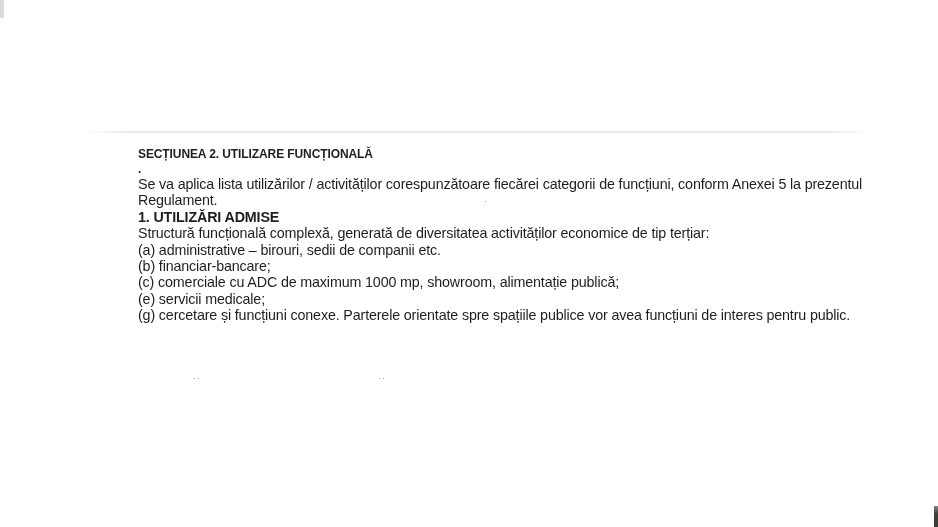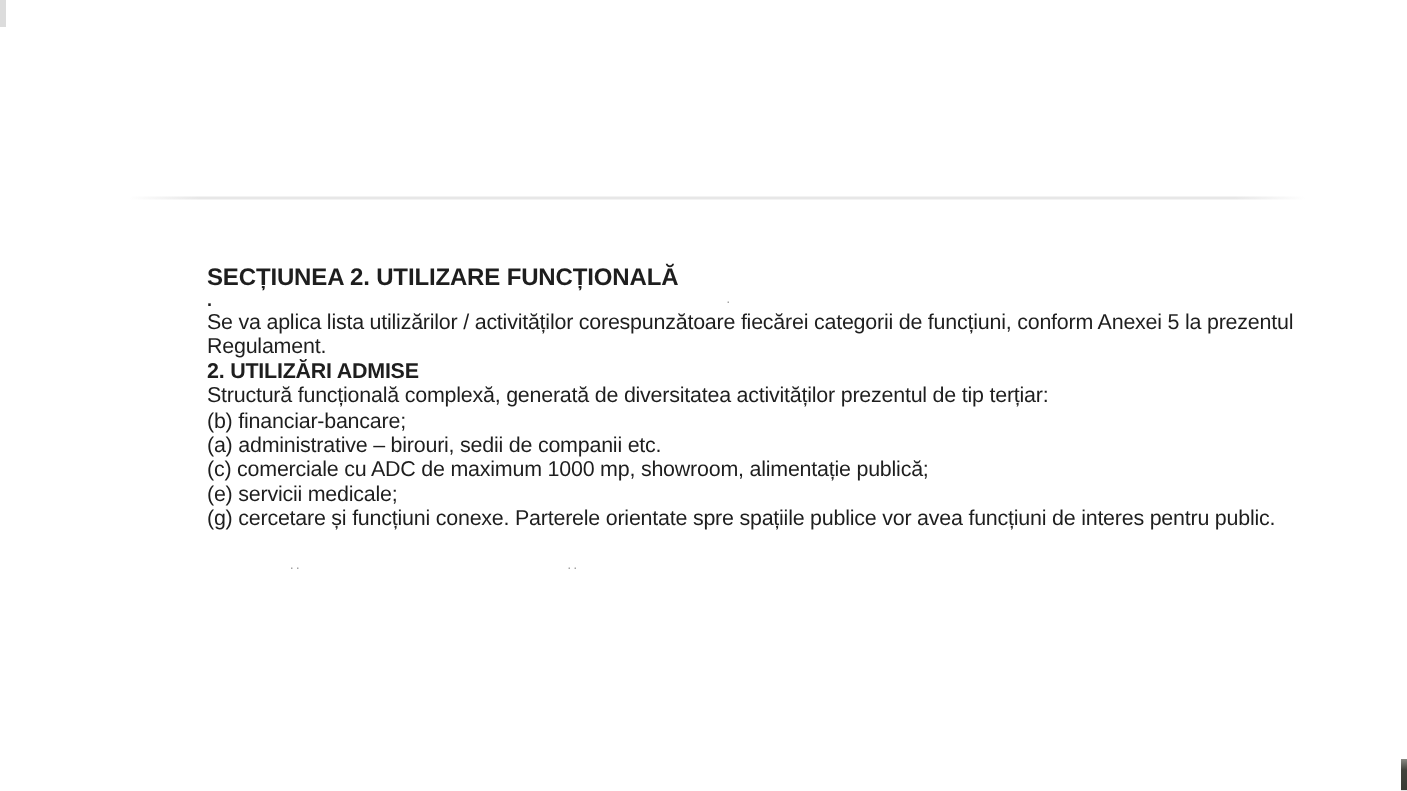--- a/index.html
+++ b/index.html
@@ -47,25 +47,24 @@
     position: absolute;
     left: 138px;
     top: 146px;
     width: 745px;
     font-size: 14.3px;
     line-height: 16.4px;
     letter-spacing: -0.15px;
     color: #1e1e1e;
   }
   .doc .heading {
-    font-size: 16px;
+    font-size: 12px;
     font-weight: 700;
     line-height: 17px;
     letter-spacing: -0.1px;
-    margin-top: 31px;
   }
   .doc .stray {
     line-height: 13px;
     font-weight: 700;
     font-size: 12px;
   }
   .doc .subheading {
     font-weight: 700;
   }
   .doc p, .doc div {
@@ -84,24 +83,24 @@
 
 <div class="page">
 
   <div class="edge-strip"></div>
   <div class="top-rule"></div>
 
   <div class="doc">
     <div class="heading">SECȚIUNEA 2. UTILIZARE FUNCȚIONALĂ</div>
     <div class="stray">.</div>
     <p>Se va aplica lista utilizărilor / activităților corespunzătoare fiecărei categorii de funcțiuni, conform Anexei 5 la prezentul Regulament.</p>
-    <div class="subheading">2. UTILIZĂRI ADMISE</div>
-    <p>Structură funcțională complexă, generată de diversitatea activităților prezentul de tip terțiar:</p>
+    <div class="subheading">1. UTILIZĂRI ADMISE</div>
+    <p>Structură funcțională complexă, generată de diversitatea activităților economice de tip terțiar:</p>
+    <div>(a) administrative – birouri, sedii de companii etc.</div>
     <div>(b) financiar-bancare;</div>
-    <div>(a) administrative – birouri, sedii de companii etc.</div>
     <div>(c) comerciale cu ADC de maximum 1000 mp, showroom, alimentație publică;</div>
     <div>(e) servicii medicale;</div>
     <div>(g) cercetare și funcțiuni conexe. Parterele orientate spre spațiile publice vor avea funcțiuni de interes pentru public.</div>
   </div>
 
   <span class="artifact" style="left:484px; top:197px;">·</span>
   <span class="artifact" style="left:193px; top:374px;">··</span>
   <span class="artifact" style="left:378px; top:374px;">··</span>
 
   <div class="corner-bar"></div>

